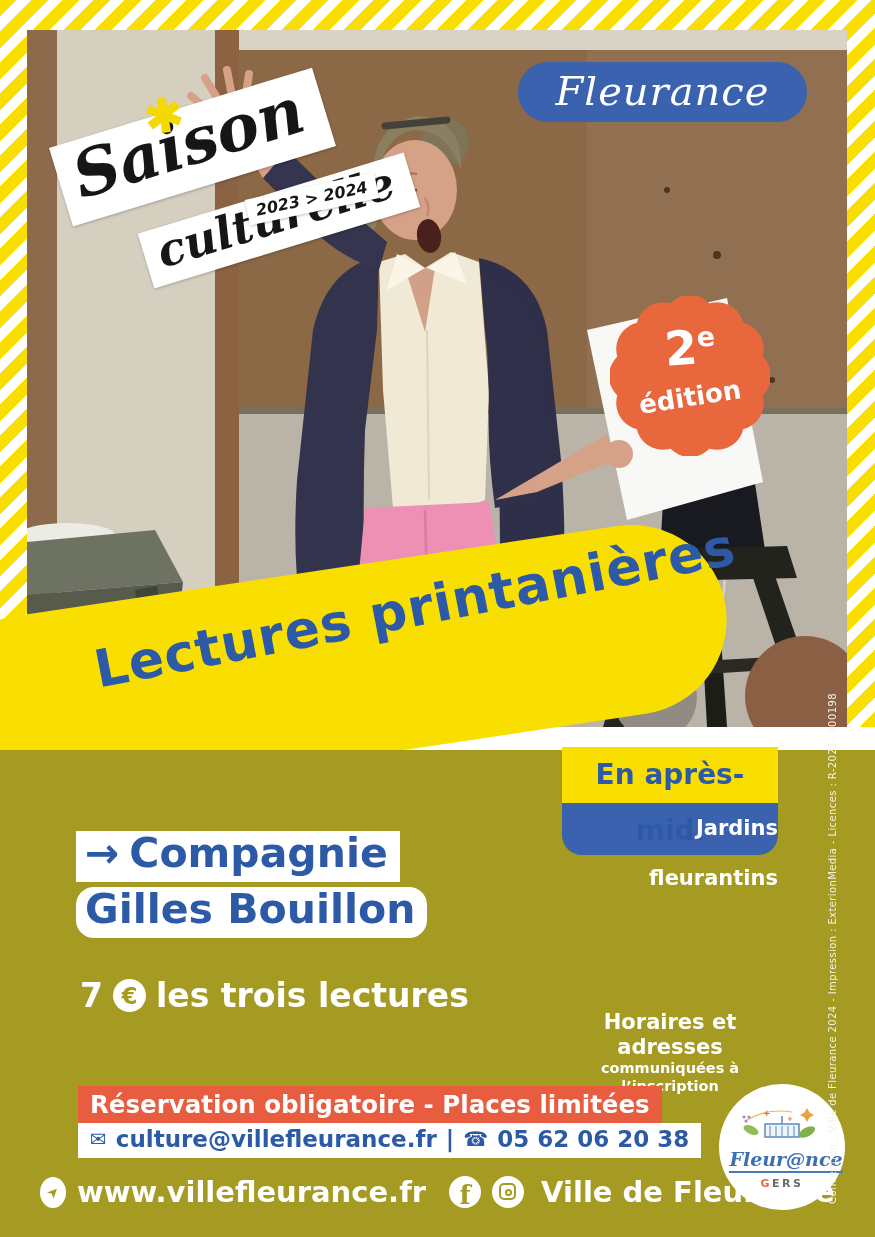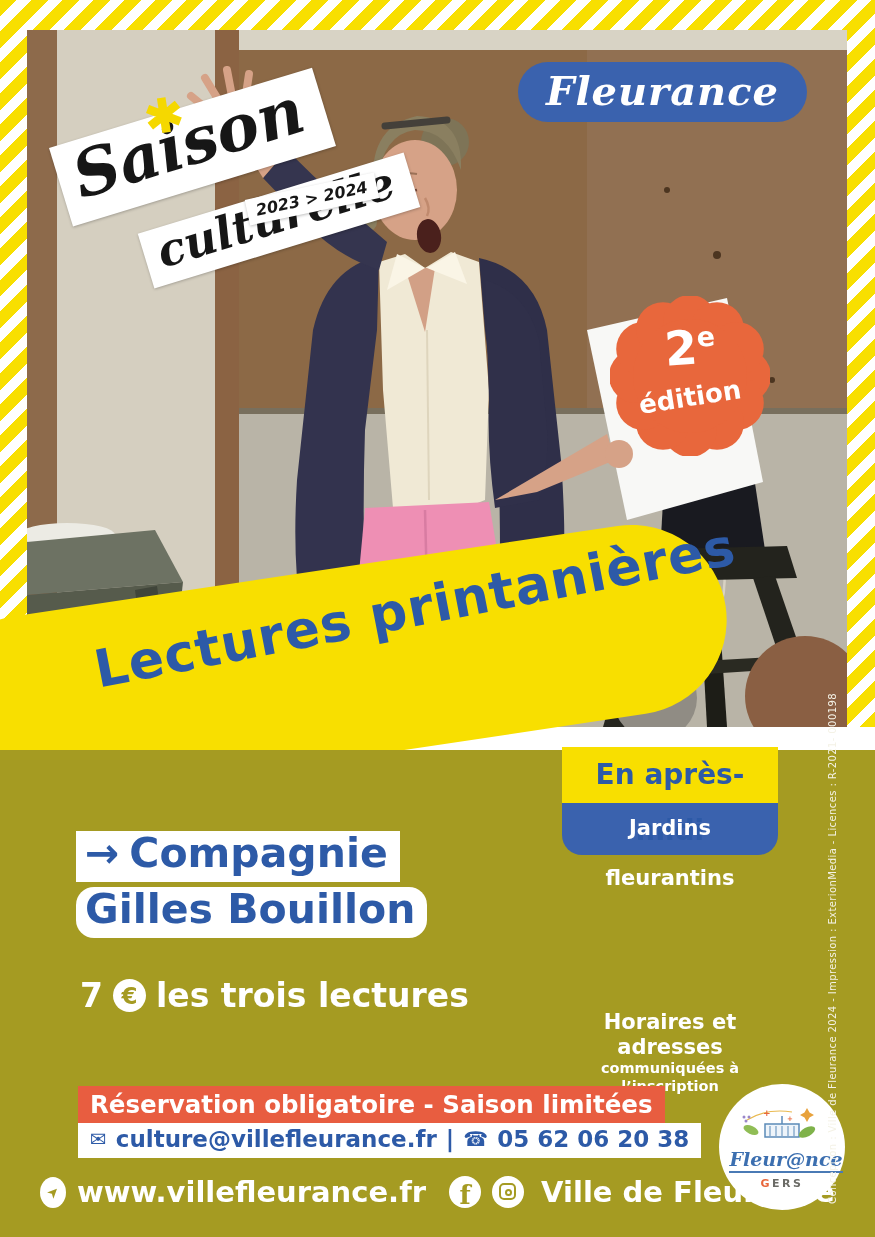--- a/index.html
+++ b/index.html
@@ -21,21 +21,21 @@
     font-family:"DejaVu Serif","Liberation Serif",serif; font-style:italic; font-weight:bold;
     box-shadow:0 1px 3px rgba(0,0,0,.25); }
   .season-saison { left:55px; top:106px; transform:rotate(-17deg); font-size:64px; line-height:1.0; padding:4px 22px 14px 16px; z-index:7; }
   .season-culturelle { left:140px; top:192px; transform:rotate(-17deg); font-size:45px; line-height:1.0; padding:2px 18px 10px 14px; }
   .season-years { left:246px; top:186px; transform:rotate(-12deg); font-size:16px; padding:3px 9px 4px; z-index:8;
     font-family:"DejaVu Sans","Liberation Sans",sans-serif; font-style:italic; font-weight:bold; }
   .star { position:absolute; left:100px; top:-20px; font-size:46px; font-style:normal; color:#f5d800; transform:rotate(8deg); }
   
   .pill { position:absolute; left:518px; top:62px; width:289px; height:60px; border-radius:34px;
     background:var(--pillBlue,#3a62ae); color:#ffffff; text-align:center; line-height:58px;
-    font-family:"DejaVu Serif","Liberation Serif",serif; font-style:italic; font-weight:bold;
+    font-family:"DejaVu Serif","Liberation Serif",serif; font-style:italic; font-weight:normal;
     font-size:40px; letter-spacing:1px; z-index:6; }
   
   .badge { position:absolute; left:610px; top:296px; width:160px; height:160px; z-index:6; }
   .badge svg { position:absolute; inset:0; }
   .badge-num { position:absolute; left:0; right:0; top:24px; text-align:center; color:#fff;
     font-weight:bold; font-size:47px; transform:rotate(-4deg); }
   .badge-num sup { font-size:27px; }
   .badge-label { position:absolute; left:0; right:0; top:86px; text-align:center; color:#fff;
     font-weight:bold; font-size:26px; transform:rotate(-9deg); }
   
@@ -57,21 +57,21 @@
     color:#ffffff; font-weight:bold; font-size:33px; }
   .euro { width:33px; height:33px; border-radius:50%; background:#ffffff; color:var(--olive,#a59b22);
     display:flex; align-items:center; justify-content:center; font-size:23px; font-weight:bold; }
   
   .card { position:absolute; left:562px; top:747px; width:216px; z-index:8; }
   .card-white { background:#ffffff; height:146px; text-align:center; padding-top:6px; box-sizing:border-box; }
   .day { color:var(--blue,#2d5aa7); font-weight:bold; font-size:56px; line-height:1.1; }
   .date { color:var(--blue,#2d5aa7); font-weight:bold; font-size:47px; line-height:1.0; }
   .card-yellow { background:var(--yellow,#f8df00); height:56px; line-height:56px; text-align:center;
     color:var(--blue,#2d5aa7); font-weight:bold; font-size:28px; }
-  .card-blue { background:var(--pillBlue,#3a62ae); height:52px; line-height:50px; text-align:center;
+  .card-blue { background:var(--pillBlue,#3a62ae); height:52px; line-height:50px; text-align:right;
     color:#ffffff; font-weight:bold; font-size:21px; border-radius:0 0 20px 20px; }
   .card-info { position:absolute; left:556px; top:1010px; width:228px; text-align:center; color:#ffffff; z-index:8; }
   .info1 { font-weight:bold; font-size:21px; line-height:1.2; }
   .info2 { font-weight:bold; font-size:14.5px; line-height:1.2; }
   
   .reservation { position:absolute; left:78px; top:1086px; z-index:8; background:var(--bannerRed,#e85d40);
     color:#ffffff; font-weight:bold; font-size:24.5px; padding:4px 12px 6px; white-space:nowrap; }
   .contact { position:absolute; left:78px; top:1123px; z-index:8; background:#ffffff;
     color:var(--blue,#2d5aa7); font-weight:bold; font-size:23px; padding:3px 12px 6px;
     display:inline-flex; align-items:center; gap:9px; white-space:nowrap; }
@@ -243,21 +243,21 @@
 
   <div class="card">
     <div class="card-yellow">En après-midi</div>
     <div class="card-blue">Jardins fleurantins</div>
   </div>
   <div class="card-info">
     <div class="info1">Horaires et adresses</div>
     <div class="info2">communiquées à l’inscription</div>
   </div>
 
-  <div class="reservation">Réservation obligatoire - Saison limitées</div>
+  <div class="reservation">Réservation obligatoire - Places limitées</div>
 
   <div class="contact">
     <span class="cicon">✉</span>
     <a href="#">culture@villefleurance.fr</a>
     <span>|</span>
     <span class="cicon">☎</span>
     <a href="#">05 62 06 20 38</a>
   </div>
 
   <div class="footer">

